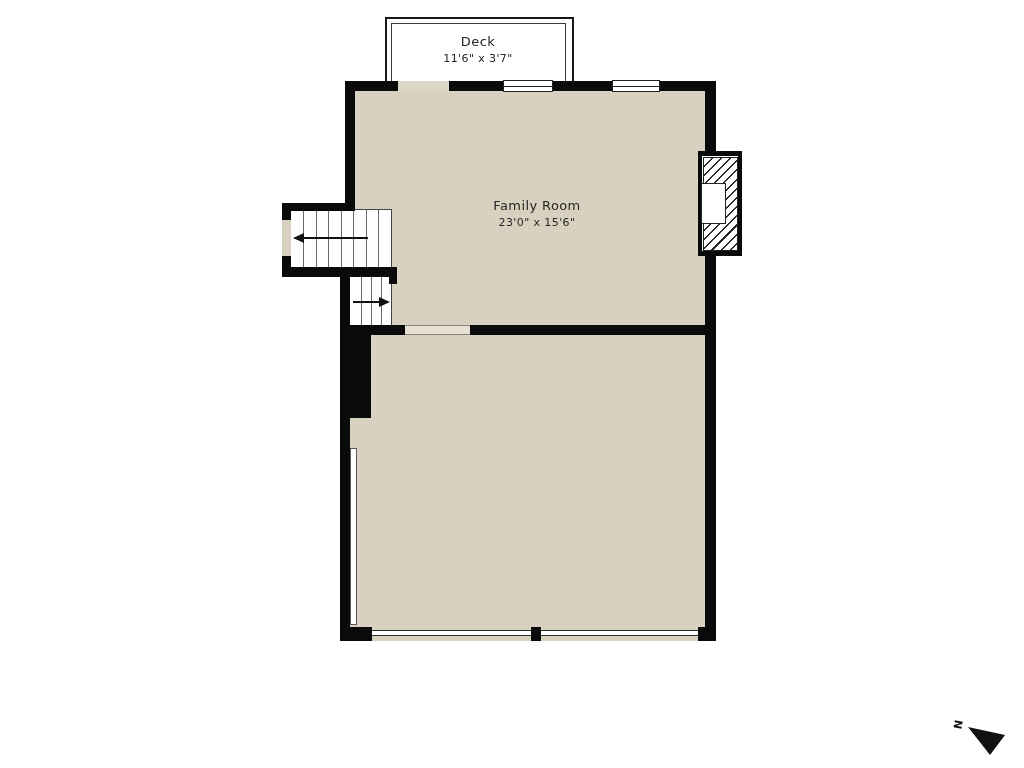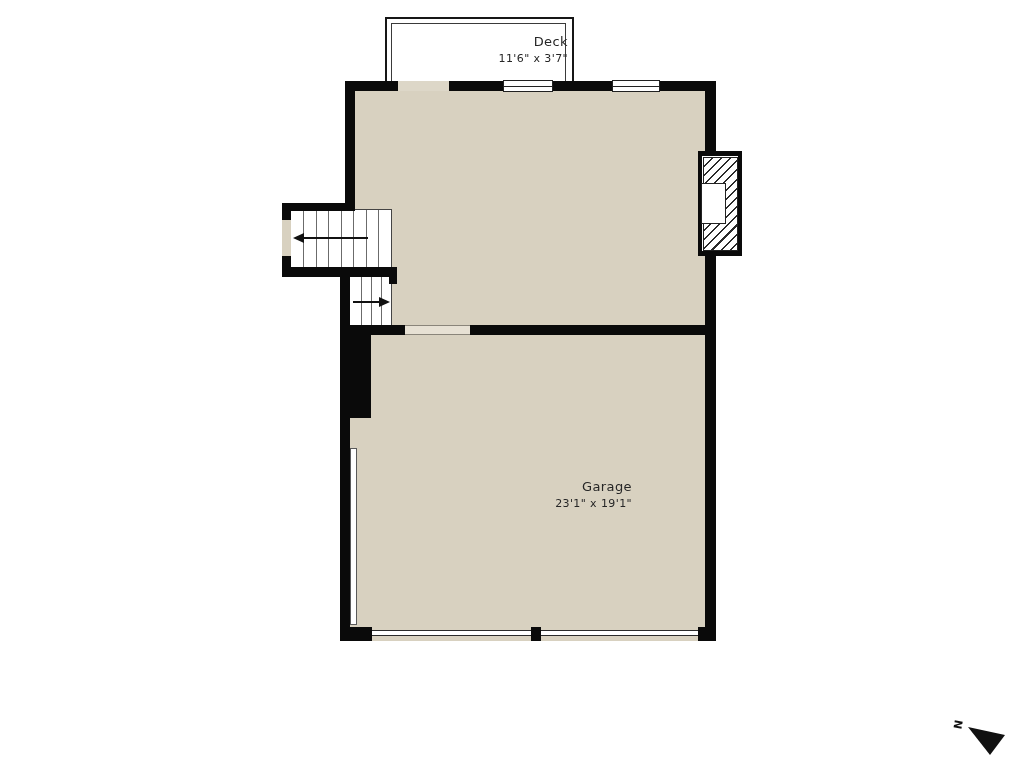--- a/index.html
+++ b/index.html
@@ -21,21 +21,21 @@
   .window .mull{position:absolute;left:0;right:0;top:50%;height:1px;background:#222222;}
   .door-gap{background:var(--deck-gap,#ddd7c8);}
   .cased-opening{background:var(--opening,#e7e1d4);border-top:1px solid #8a857a;border-bottom:1px solid #8a857a;box-sizing:border-box;}
   .garage-door{position:absolute;height:4px;background:#ffffff;border-top:1px solid #2a2a2a;border-bottom:1px solid #2a2a2a;z-index:4;}
   .fp-frame{position:absolute;background:#0a0a0a;z-index:3;}
   .fp-white{position:absolute;background:#ffffff;z-index:4;}
   .fp-hatch{position:absolute;z-index:4;border:1px solid #222222;
     background:repeating-linear-gradient(135deg,#ffffff 0px,#ffffff 5px,#2b2b2b 5px,#2b2b2b 6.5px);}
   .fp-firebox{position:absolute;background:#ffffff;border:1px solid #222222;z-index:5;}
   .strip{position:absolute;background:#ffffff;border:1px solid #5a5a5a;z-index:4;}
-  .roomlabel{position:absolute;text-align:right;z-index:6;color:var(--text,#222222);}
+  .roomlabel{position:absolute;text-align:center;z-index:6;color:var(--text,#222222);}
   .roomlabel .rname{font-size:13px;letter-spacing:0.4px;}
   .roomlabel .rdims{font-size:11px;letter-spacing:0.4px;margin-top:3px;}
   .thin-edge-top{position:absolute;height:1px;background:#444444;z-index:2;}
   .thin-edge-v{position:absolute;width:1px;background:#444444;z-index:2;}
   .footer{position:absolute;left:0;right:0;top:741px;text-align:center;
     font-size:9px;color:var(--footer-text,#4d4d4d);z-index:6;letter-spacing:0.1px;}
   .compass{position:absolute;left:945px;top:698px;width:75px;height:66px;z-index:6;}
 </style>
 </head>
 <body>
@@ -102,23 +102,23 @@
   <div class="opening cased-opening" style="left:405px;top:325px;width:65px;height:10px;"></div>
   <div class="garage-door" style="left:372px;top:630px;width:159px;"></div>
   <div class="garage-door" style="left:541px;top:630px;width:157px;"></div>
   <div class="strip" style="left:350px;top:448px;width:5px;height:175px;"></div>
 
   <div class="fp-frame" style="left:698px;top:151px;width:44px;height:105px;"></div>
   <div class="fp-white" style="left:702px;top:156px;width:36px;height:95px;"></div>
   <div class="fp-hatch" style="left:703px;top:157px;width:33px;height:92px;"></div>
   <div class="fp-firebox" style="left:701px;top:183px;width:23px;height:39px;"></div>
 
-  <div class="roomlabel" style="left:432px;top:479px;width:200px;">
-    <div class="rname">Garage</div>
-    <div class="rdims">23'1" x 19'1"</div>
+  <div class="roomlabel" style="left:437px;top:198px;width:200px;">
+    <div class="rname">Family Room</div>
+    <div class="rdims">23'0" x 15'6"</div>
   </div>
 
   <div class="compass">
     <svg width="75" height="66" viewBox="0 0 75 66">
       <polygon points="23,29 60,37 45,57" fill="#111111"></polygon>
       <text x="14" y="26" font-size="11" font-weight="600" fill="#111111" transform="rotate(100 14 22)">N</text>
     </svg>
   </div>
 
 

